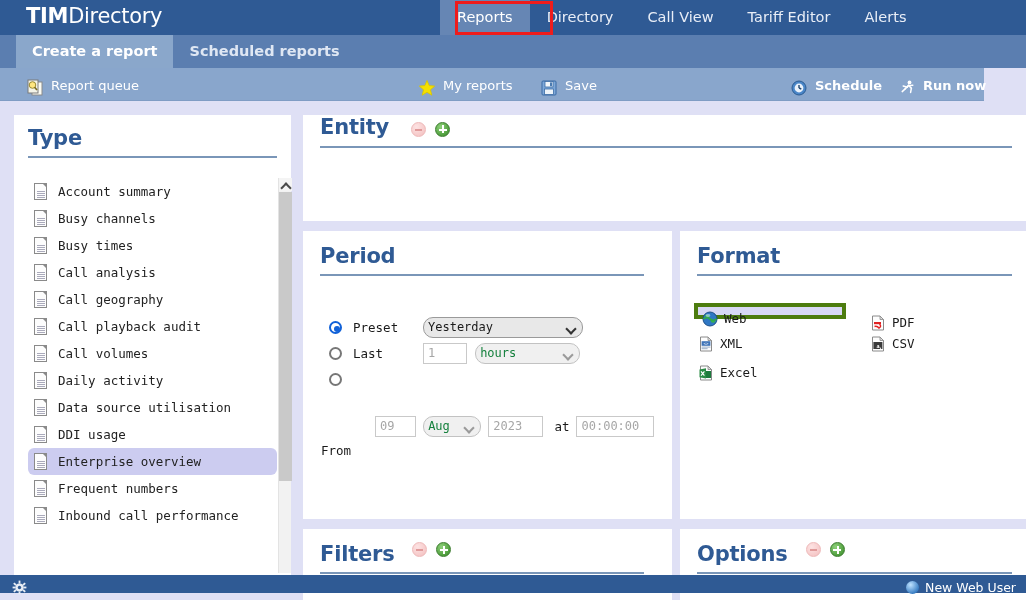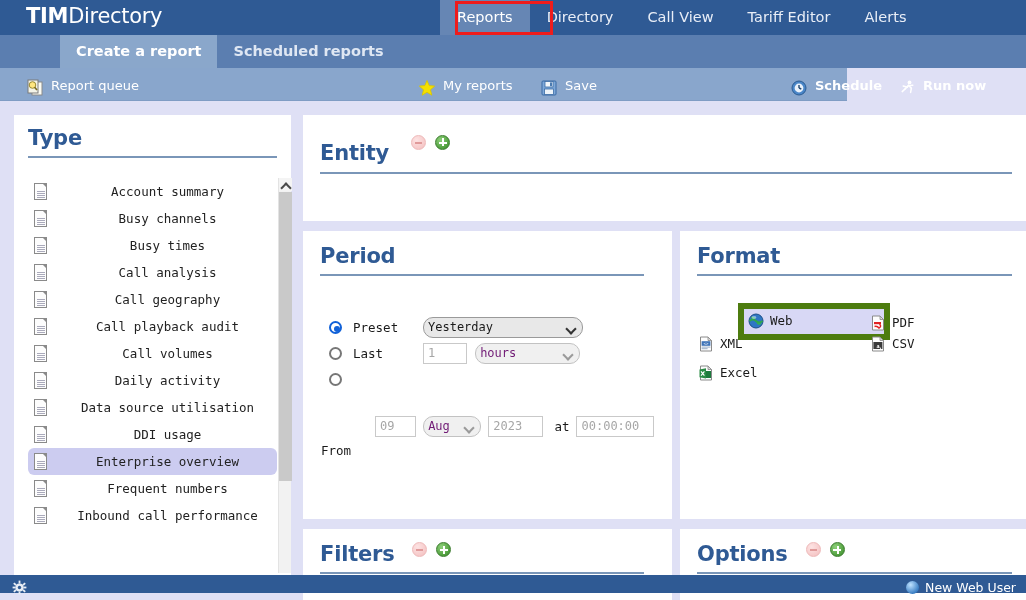--- a/index.html
+++ b/index.html
@@ -36,33 +36,32 @@
   .annot-reports {
     position: absolute; left: 455px; top: 1px;
     width: 98px; height: 34px;
     border: 3px solid #ee1c1c; pointer-events: none;
   }
 
   
   .tabbar {
     position: absolute; left: 0; top: 35px; width: 1026px; height: 33px;
     background: #5b7eb0;
-    padding-left: 44px;
   }
   .tabitem {
     display: inline-block; height: 33px; line-height: 32px;
     padding: 0 16px; font-size: 14.5px; font-weight: bold;
     color: #dfe7f3; cursor: pointer; vertical-align: top;
   }
   .tabitem:first-child { margin-left: 16px; }
   .tabitem.active { background: #8aa7cb; color: #ffffff; }
 
   
   .toolbar {
-    position: absolute; left: 0; top: 68px; width: 847px; height: 33px;
+    position: absolute; left: 0; top: 68px; width: 984px; height: 33px;
     background: #89a6cc; border-bottom: 1px solid #7f9cc4;
   }
   .tool {
     position: absolute; top: 0; height: 33px; line-height: 33px;
     font-size: 13px; color: #ffffff; cursor: pointer; white-space: nowrap;
   }
   .tool .tlabel { vertical-align: middle; }
   .tool.bold .tlabel { font-weight: bold; }
   .ticon {
     display: inline-block; width: 18px; height: 18px;
@@ -117,21 +116,21 @@
   #panel-type .panel-title { margin: 11px 0 0 14px; }
   #panel-type .rule { margin: 6px 14px 0 14px; }
   .typelist {
     position: absolute; left: 14px; top: 63px;
     width: 249px; height: 395px; overflow: hidden;
   }
   .typeitem {
     position: relative; height: 27px; line-height: 27px;
     font-family: "DejaVu Sans Mono", monospace;
     font-size: 12.5px; color: #222222;
-    padding-left: 30px; cursor: pointer; white-space: nowrap; text-align: center;
+    padding-left: 30px; cursor: pointer; white-space: nowrap;
   }
   .typeitem.selected { background: #ccccf0; border-radius: 6px; }
   .doc-icon {
     position: absolute; left: 6px; top: 5px;
     width: 13px; height: 17px; background: #fdfdfd;
     border: 1px solid #8a8a8a;
   }
   .doc-icon::before {
     content: ""; position: absolute; right: -1px; top: -1px;
     border-width: 0 5px 5px 0; border-style: solid;
@@ -156,21 +155,21 @@
     width: 6px; height: 6px; border-left: 2px solid #4a4a4a;
     border-top: 2px solid #4a4a4a; transform: rotate(45deg);
   }
   .sb-thumb {
     position: absolute; left: 0; top: 14px; width: 13px; height: 289px;
     background: #c9c9c9;
   }
 
   
   #panel-entity { left: 303px; top: 14px; width: 723px; height: 106px; }
-  #panel-entity .panel-title { margin: 26px 0 0 17px; }
+  #panel-entity .panel-title { margin: 0 0 0 17px; }
   #panel-entity .hdr-icons { margin-left: 22px; }
   #panel-entity .rule { margin: 7px 14px 0 17px; }
 
   
   #panel-period { left: 303px; top: 130px; width: 369px; height: 288px; }
   #panel-period .panel-title { margin: 13px 0 0 17px; }
   #panel-period .rule { margin: 6px 28px 0 17px; }
 
   .prow { position: absolute; font-size: 13px; color: #222; }
   .radio {
@@ -198,38 +197,38 @@
   .sel {
     background: #e8e8e8; position: relative; padding-right: 22px;
     border-radius: 10px; border-color: #9a9a9a;
   }
   .sel::after {
     content: ""; position: absolute; right: 7px; top: 7px;
     width: 6px; height: 6px;
     border-right: 2px solid #333; border-bottom: 2px solid #333;
     transform: rotate(45deg);
   }
-  .sel.dim { color: #701a75; background: #f0f0f0; border-color: #c2c2c2; }
+  .sel.dim { color: #15803d; background: #f0f0f0; border-color: #c2c2c2; }
   .sel.dim::after { border-color: #9a9a9a; }
   .txt.dim { color: #a6a6a6; border-color: #c9c9c9; }
   .at { font-family: "DejaVu Sans Mono", monospace; font-size: 12.5px;
         vertical-align: middle; color: #1a1a1a; }
 
   
   #panel-format { left: 680px; top: 130px; width: 346px; height: 288px; }
   #panel-format .panel-title { margin: 13px 0 0 17px; }
   #panel-format .rule { margin: 6px 14px 0 17px; }
   .fmtgrid { position: absolute; left: 14px; top: 72px; width: 320px; }
   .fmtitem {
     position: absolute; height: 24px; line-height: 24px;
     font-family: "DejaVu Sans Mono", monospace; font-size: 12.5px;
     color: #1a1a1a; padding-left: 26px; cursor: pointer; white-space: nowrap;
   }
   .fmtitem.selected {
-    background: #d8d8f5; border: 6px solid #4d7c0f; height: 37px; line-height: 23px; margin-left: 44px;
+    background: #d8d8f5; border: 4px solid #4d7c0f; height: 16px; line-height: 23px;
   }
   .fmticon {
     position: absolute; left: 4px; top: 4px; width: 16px; height: 16px;
   }
 
   
   #panel-filters { left: 303px; top: 428px; width: 369px; height: 148px; }
   #panel-filters .panel-title { margin: 13px 0 0 17px; text-align: center; }
   #panel-filters .rule { margin: 6px 28px 0 17px; }
   

